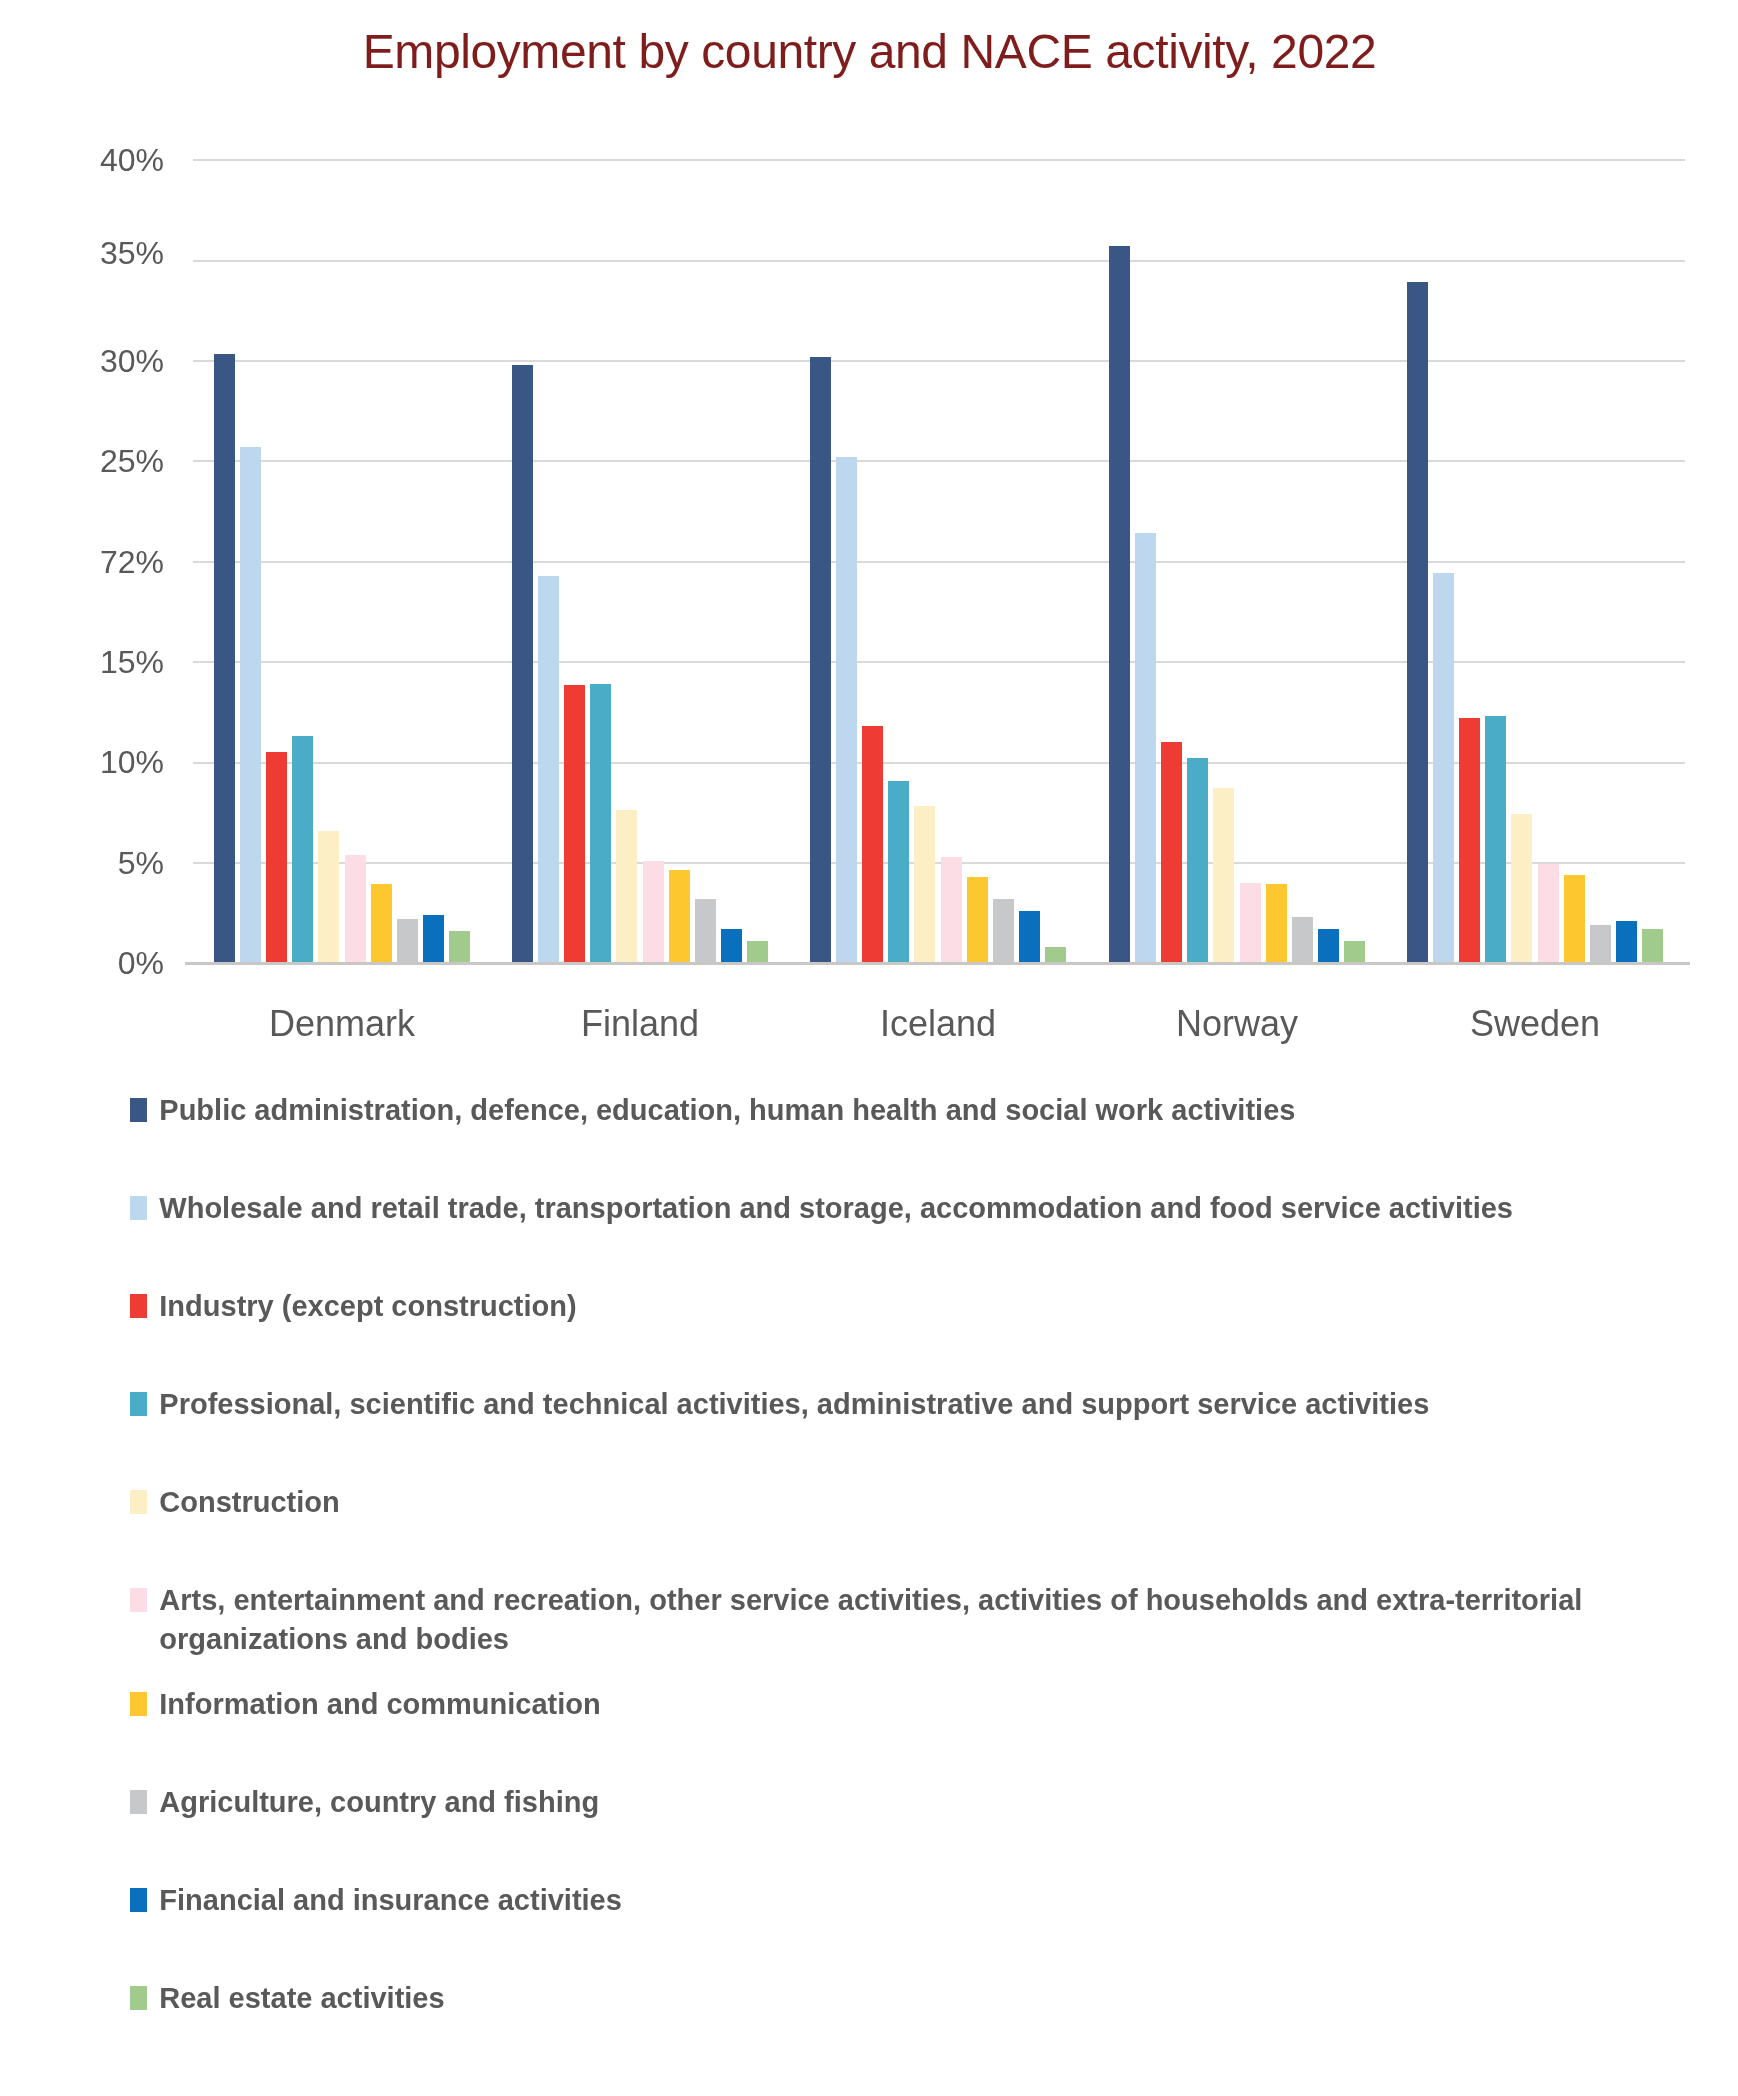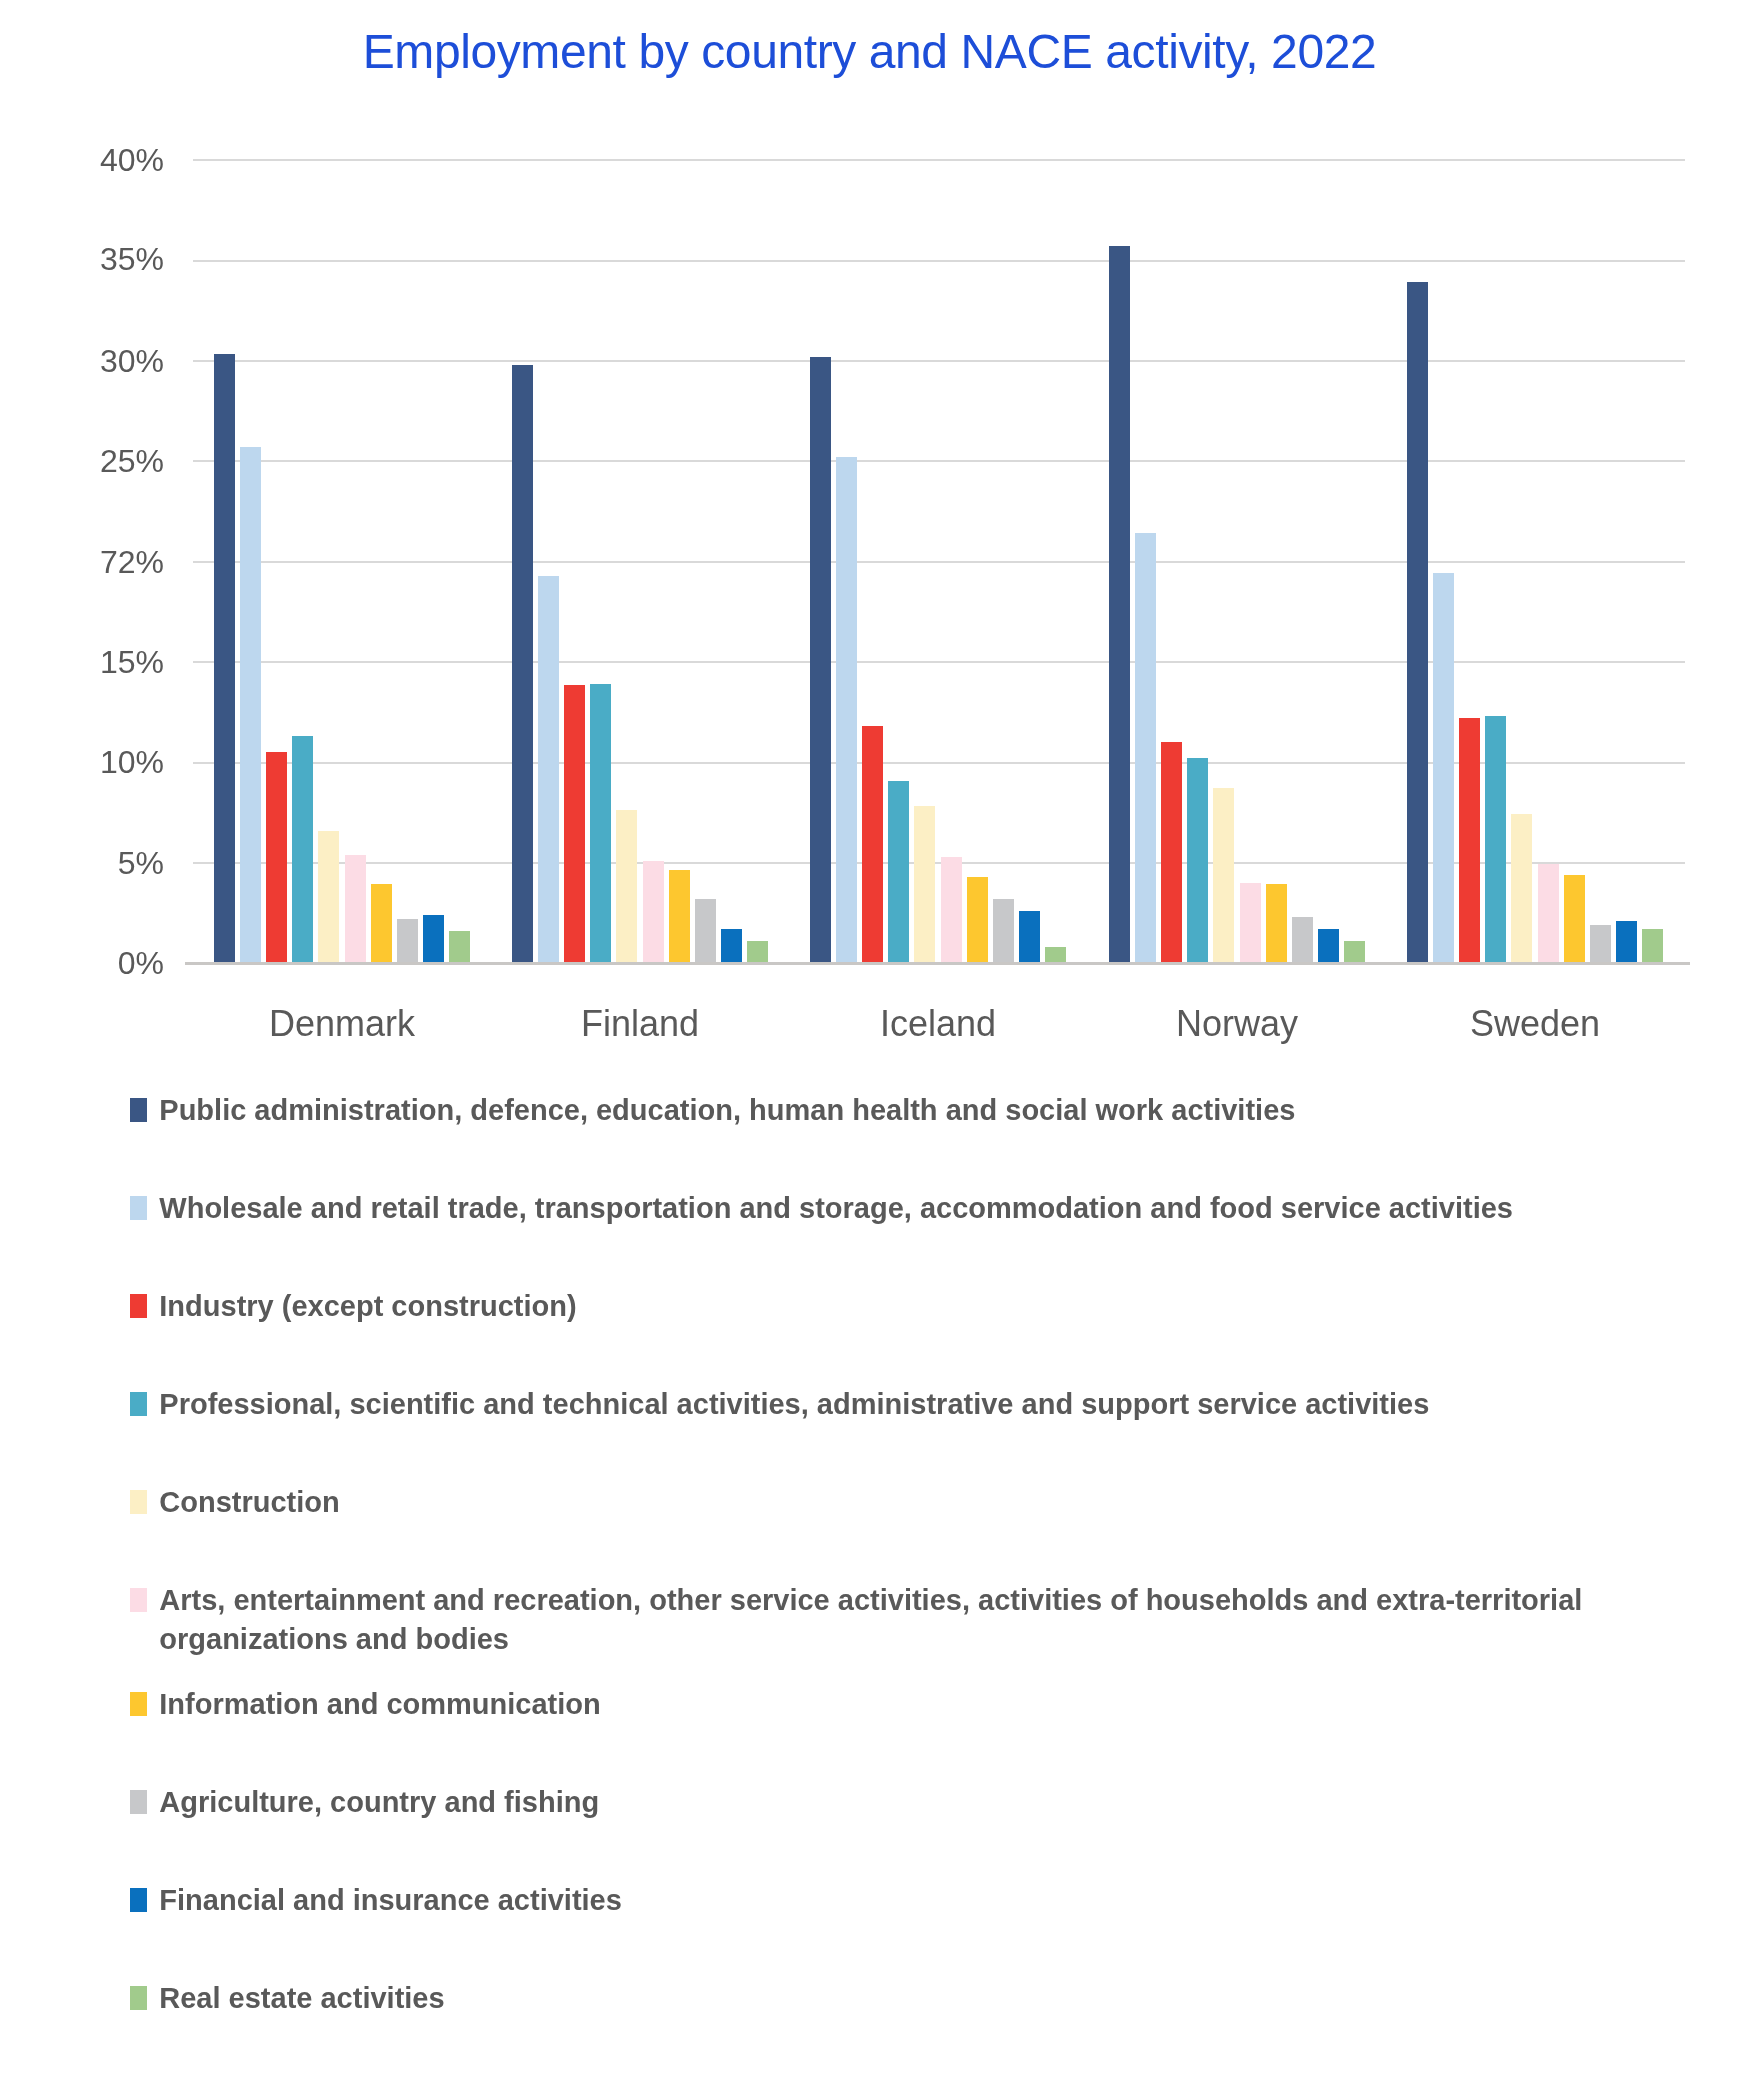--- a/index.html
+++ b/index.html
@@ -13,21 +13,21 @@
     overflow: hidden;
   }
   .chart-title {
     position: absolute;
     top: 24px;
     left: 0;
     width: 100%;
     text-align: center;
     font-size: 48px;
     font-weight: 400;
-    color: #1d4ed8;
+    color: #7f1d1d;
     letter-spacing: -0.4px;
   }
   .gridline {
     position: absolute;
     left: 193px;
     width: 1492px;
     height: 1.7px;
     background: #d9d9d9;
   }
   .axis-line {
@@ -102,21 +102,21 @@
       <div class="gridline" style="top: 260px;"></div>
       <div class="gridline" style="top: 360px;"></div>
       <div class="gridline" style="top: 460px;"></div>
       <div class="gridline" style="top: 561px;"></div>
       <div class="gridline" style="top: 661px;"></div>
       <div class="gridline" style="top: 762px;"></div>
       <div class="gridline" style="top: 862px;"></div>
     </div>
   <div id="yaxis">
       <div class="y-label" style="top: 141px;">40%</div>
-      <div class="y-label" style="top: 240px;">35%</div>
+      <div class="y-label" style="top: 234px;">35%</div>
       <div class="y-label" style="top: 342px;">30%</div>
       <div class="y-label" style="top: 442px;">25%</div>
       <div class="y-label" style="top: 543px;">72%</div>
       <div class="y-label" style="top: 643px;">15%</div>
       <div class="y-label" style="top: 743px;">10%</div>
       <div class="y-label" style="top: 844px;">5%</div>
       <div class="y-label" style="top: 944px;">0%</div>
     </div>
   <div id="bars">
       <div class="bar-group" style="left: 193px;">

